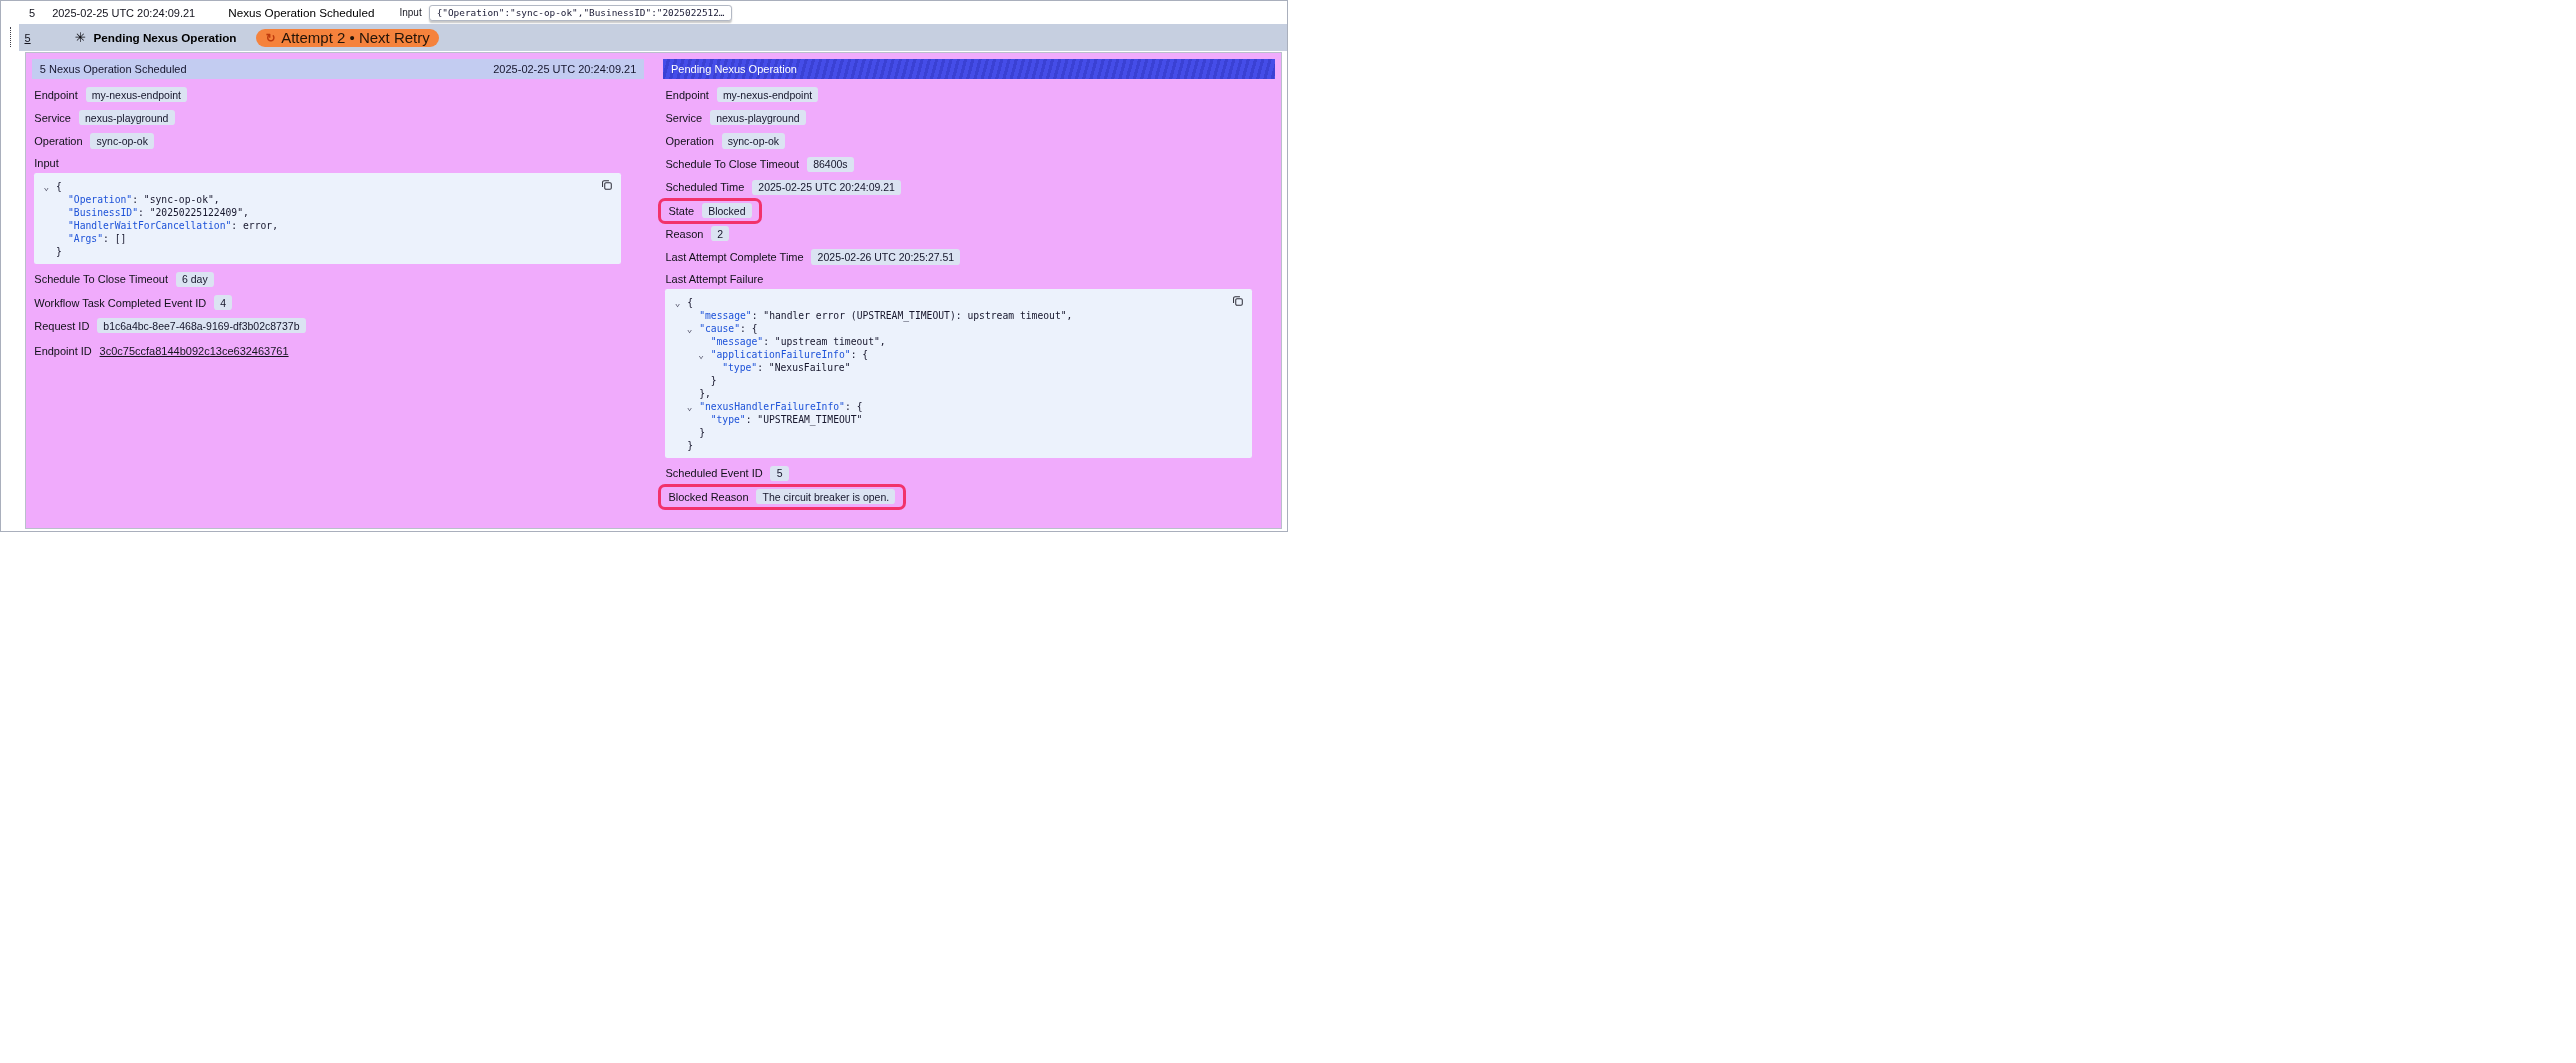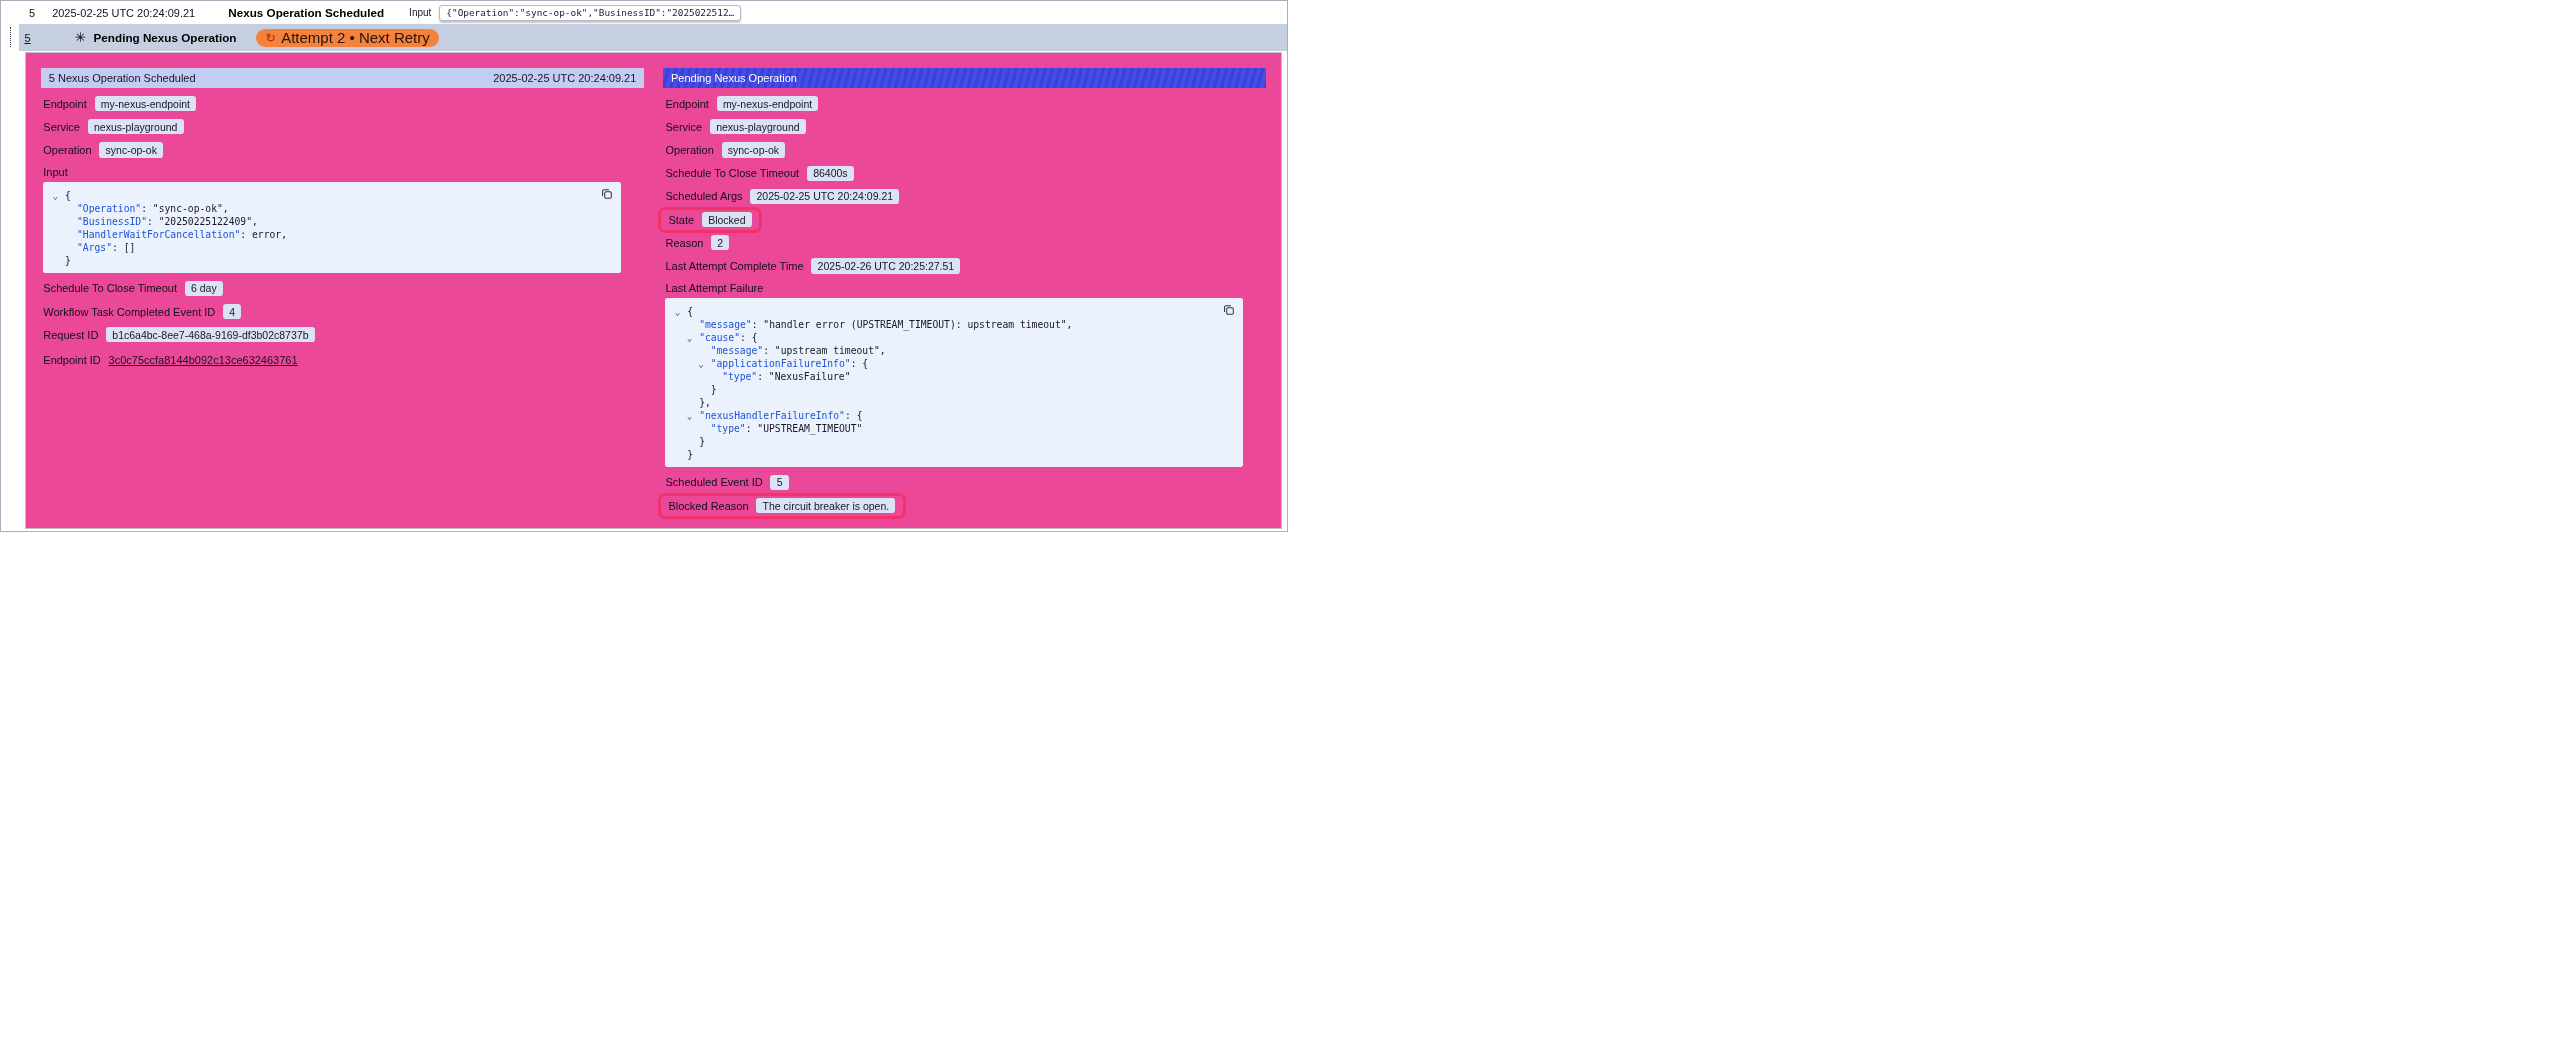--- a/index.html
+++ b/index.html
@@ -13,40 +13,40 @@
   .tl-circle { position: absolute; left: 2.3px; top: 1.6px; width: 7px; height: 7px; border: 1.3px solid #15151f; border-radius: 50%; }
   .tl-dot { position: absolute; left: 3.1px; top: 15.6px; width: 5.5px; height: 5.5px; background: #15151f; border-radius: 50%; }
   .tl-dash { position: absolute; left: 5.5px; top: 24px; height: 20px; border-left: 1.6px dotted #3d3d48; }
 
   .scroll-dots { position: absolute; right: 2.3px; top: 2.3px; height: 45px; width: 0; border-right: 2.3px dotted #26262e; }
 
   
   .row1 { position: absolute; left: 0; right: 0; top: 0; height: 23.4px; display: flex; align-items: center; background: #fff; }
   .row1 .ev-id { margin-left: 28px; }
   .row1 .ev-time { margin-left: 17px; }
-  .row1 .ev-title { margin-left: 33px; font-weight: bold; font-size: 11.7px; color: #000; }
+  .row1 .ev-title { margin-left: 33px; font-weight: normal; font-size: 11.7px; color: #000; }
   .row1 .input-label { margin-left: 25px; font-size: 10px; color: #1a1a24; }
   .row1 .input-pill { margin-left: 7.8px; max-width: 306px; white-space: nowrap; overflow: hidden; text-overflow: ellipsis;
     font-family: "DejaVu Sans Mono", "Liberation Mono", monospace; font-size: 9.4px; color: #20203a;
     background: #fff; border: 0.8px solid #b2b8c4; border-radius: 3.1px; padding: 1.6px 6.2px; box-shadow: 0 1.2px 1.6px rgba(0,0,0,.22); }
 
   
   .row2 { position: absolute; left: 18px; right: 0; top: 23.4px; height: 27px; display: flex; align-items: center;
     background: var(--row2-bg, #c6cfe0); }
   .row2 .ev-id { margin-left: 5.5px; text-decoration: underline; cursor: pointer; color: #12121c; }
   .row2 .star-icon { margin-left: 44px; font-size: 13.3px; line-height: 1; color: #0b0b10; }
   .row2 .ev-title { margin-left: 7.8px; font-weight: bold; font-size: 11.7px; color: #000; }
   .retry-badge { margin-left: 20px; display: inline-flex; align-items: center; gap: 5.5px; height: 18.7px;
     background: var(--retry-bg, #f5823c); border-radius: 9.4px; padding: 0 9.4px; }
   .retry-icon { color: var(--retry-icon, #be3a0d); font-weight: bold; font-size: 11.7px; line-height: 1; }
   .retry-label { font-size: 15px; color: #241408; }
 
   
-  .detail { position: absolute; left: 24px; top: 51px; right: 4.7px; bottom: 2.3px; border: 0.8px solid #b9bfcb; background: #ec4899;
-    display: flex; gap: 19px; padding: 15px; }
+  .detail { position: absolute; left: 24px; top: 51px; right: 4.7px; bottom: 2.3px; border: 0.8px solid #b9bfcb; background: #f0abfc;
+    display: flex; gap: 19px; padding: 6px; }
   .col { flex: 1; min-width: 0; }
 
   .panel-header { height: 20px; display: flex; align-items: center; padding: 0 7.8px; font-size: 11px; }
   .panel-header.left { background: var(--header-left-bg, #c3ccf1); color: #15152c; justify-content: space-between; }
   .panel-header.right { color: #fff;
     background: repeating-linear-gradient(105deg, var(--header-right-a, #454de8) 0 3.9px, var(--header-right-b, #3a41d4) 3.9px 7px); }
 
   .fields { padding-left: 2.3px; }
   .field-row { height: 17px; margin-top: 6.2px; display: flex; align-items: flex-end; overflow: visible; }
   .field-inner { display: inline-flex; align-items: center; gap: 7.8px; }
@@ -223,21 +223,21 @@
             </div>
           </div>
           <div class="field-row">
             <div class="field-inner">
               <span class="field-label">Schedule To Close Timeout</span>
               <span class="badge">86400s</span>
             </div>
           </div>
           <div class="field-row">
             <div class="field-inner">
-              <span class="field-label">Scheduled Args</span>
+              <span class="field-label">Scheduled Time</span>
               <span class="badge">2025-02-25 UTC 20:24:09.21</span>
             </div>
           </div>
           <div class="field-row">
             <div class="field-inner annotation-box">
               <span class="field-label">State</span>
               <span class="badge">Blocked</span>
             </div>
           </div>
           <div class="field-row">

